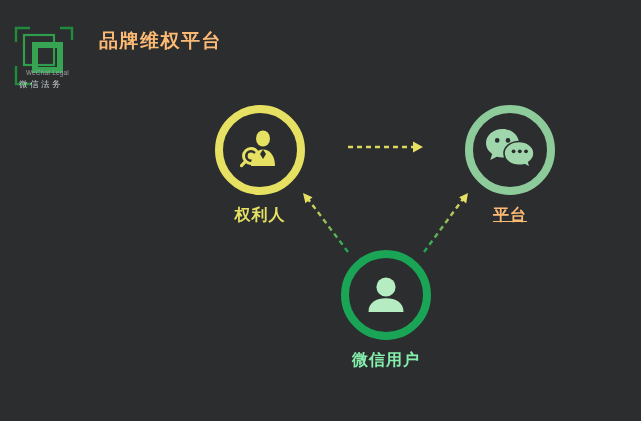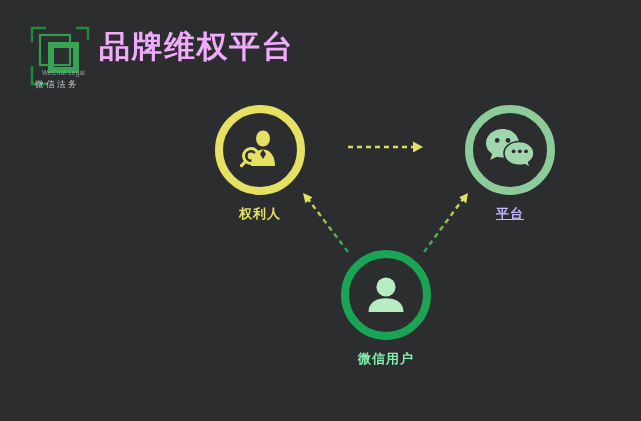--- a/index.html
+++ b/index.html
@@ -14,34 +14,34 @@
     position: relative;
     width: 641px;
     height: 421px;
     background: #2b2d2f;
     overflow: hidden;
   }
 
   
   #brand-logo {
     position: absolute;
-    left: 18px;
+    left: 2px;
     top: 18px;
     width: 72px;
     height: 72px;
   }
   #brand-logo svg { display: block; }
 
   #page-title {
     position: absolute;
     left: 99px;
     top: 31px;
-    font-size: 31px;
+    font-size: 19px;
     font-weight: bold;
-    color: #f0abfc;
+    color: #fdba74;
     letter-spacing: 1.5px;
     line-height: 1;
     white-space: nowrap;
   }
 
   
   .node {
     position: absolute;
   }
   .node-ring {
@@ -50,40 +50,40 @@
     box-sizing: border-box;
     display: flex;
     align-items: center;
     justify-content: center;
   }
   .node-label {
     position: absolute;
     left: 50%;
     transform: translateX(-50%);
     white-space: nowrap;
-    font-size: 13px;
+    font-size: 16px;
     font-weight: bold;
     letter-spacing: 1px;
   }
 
   
   #node-rightholder { left: 215px; top: 105px; width: 90px; height: 90px; }
   #node-rightholder .node-ring {
     width: 90px; height: 90px;
     border: 8px solid #e6e063;
   }
   #node-rightholder .node-label { top: 100px; color: #e6e063; }
 
   
   #node-platform { left: 465px; top: 105px; width: 90px; height: 90px; }
   #node-platform .node-ring {
     width: 90px; height: 90px;
     border: 8px solid #8ecb9a;
   }
-  #node-platform .node-label { top: 100px; color: #c4b5fd; text-decoration: underline; }
+  #node-platform .node-label { top: 100px; color: #fdba74; text-decoration: underline; }
 
   
   #node-user { left: 341px; top: 250px; width: 90px; height: 90px; }
   #node-user .node-ring {
     width: 90px; height: 90px;
     border: 8px solid #1aa456;
   }
   #node-user .node-label { top: 100px; color: #86efac; }
 
   

